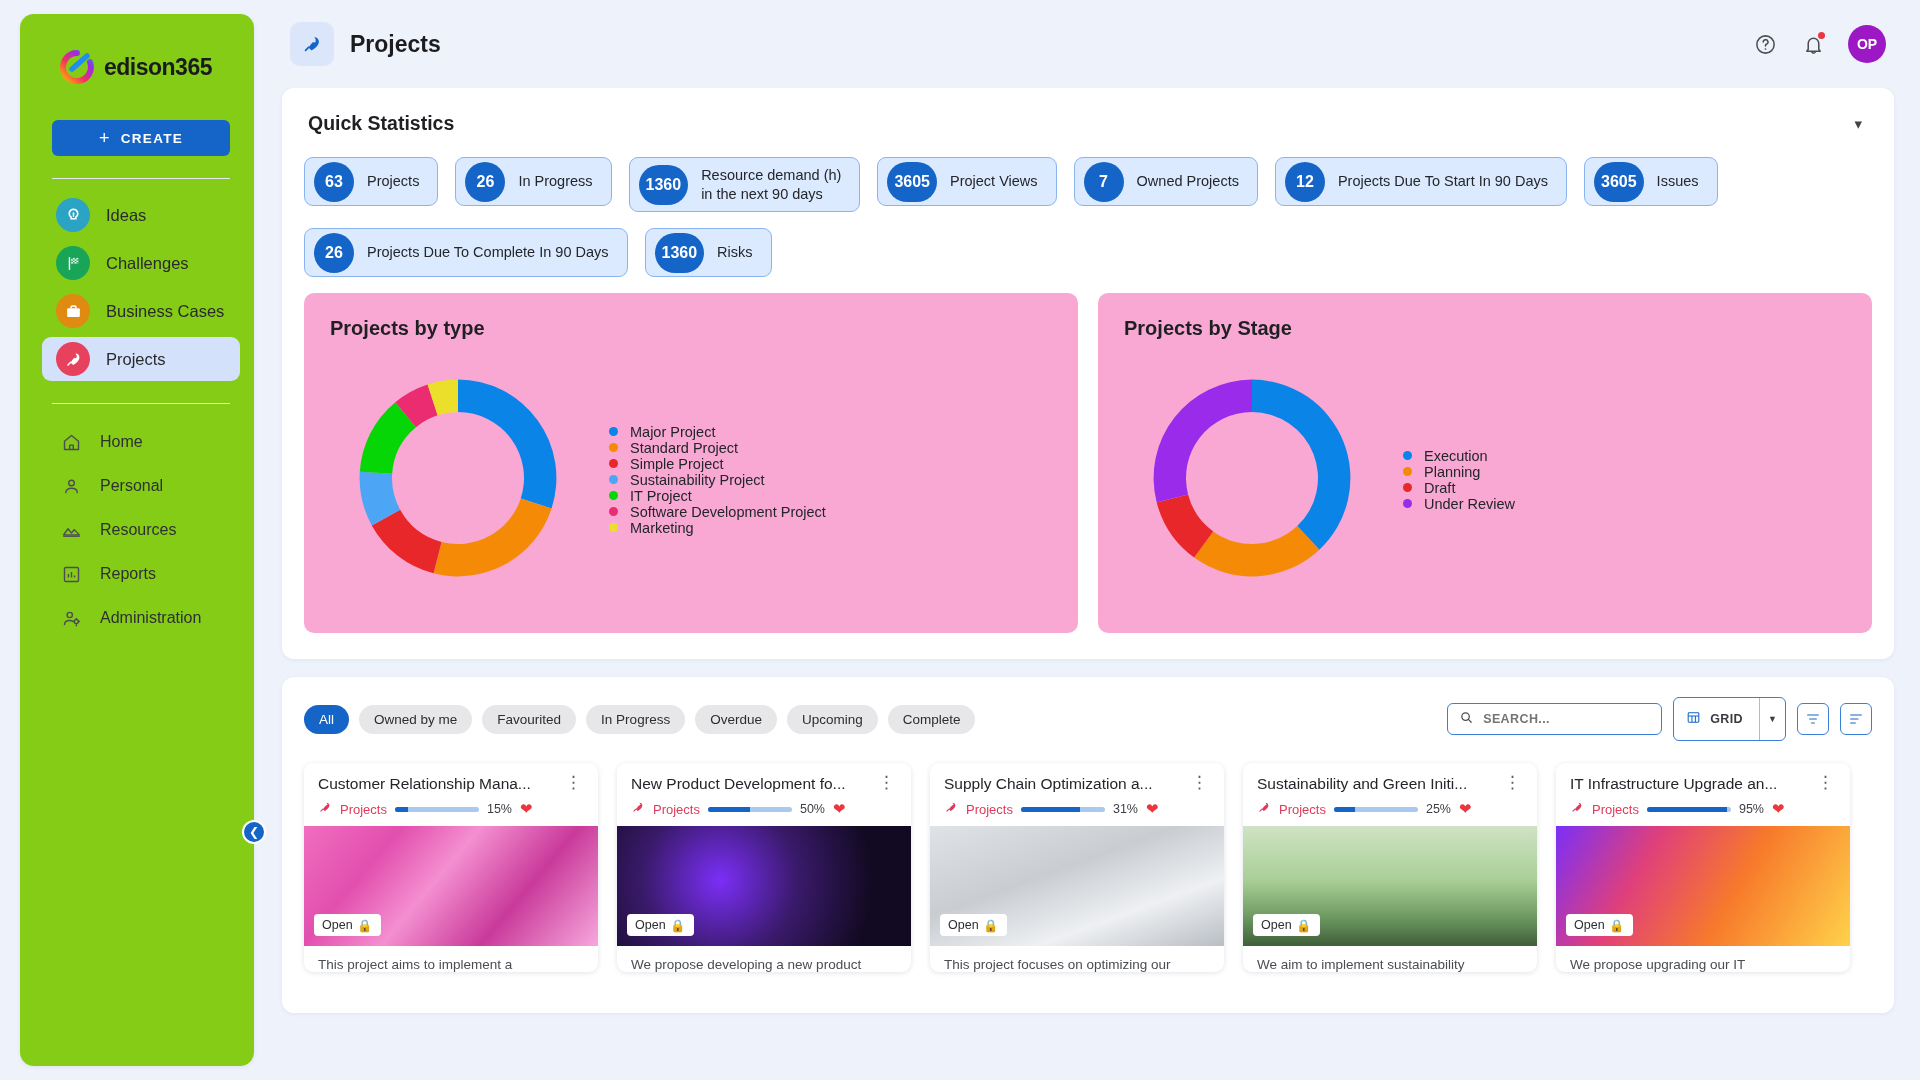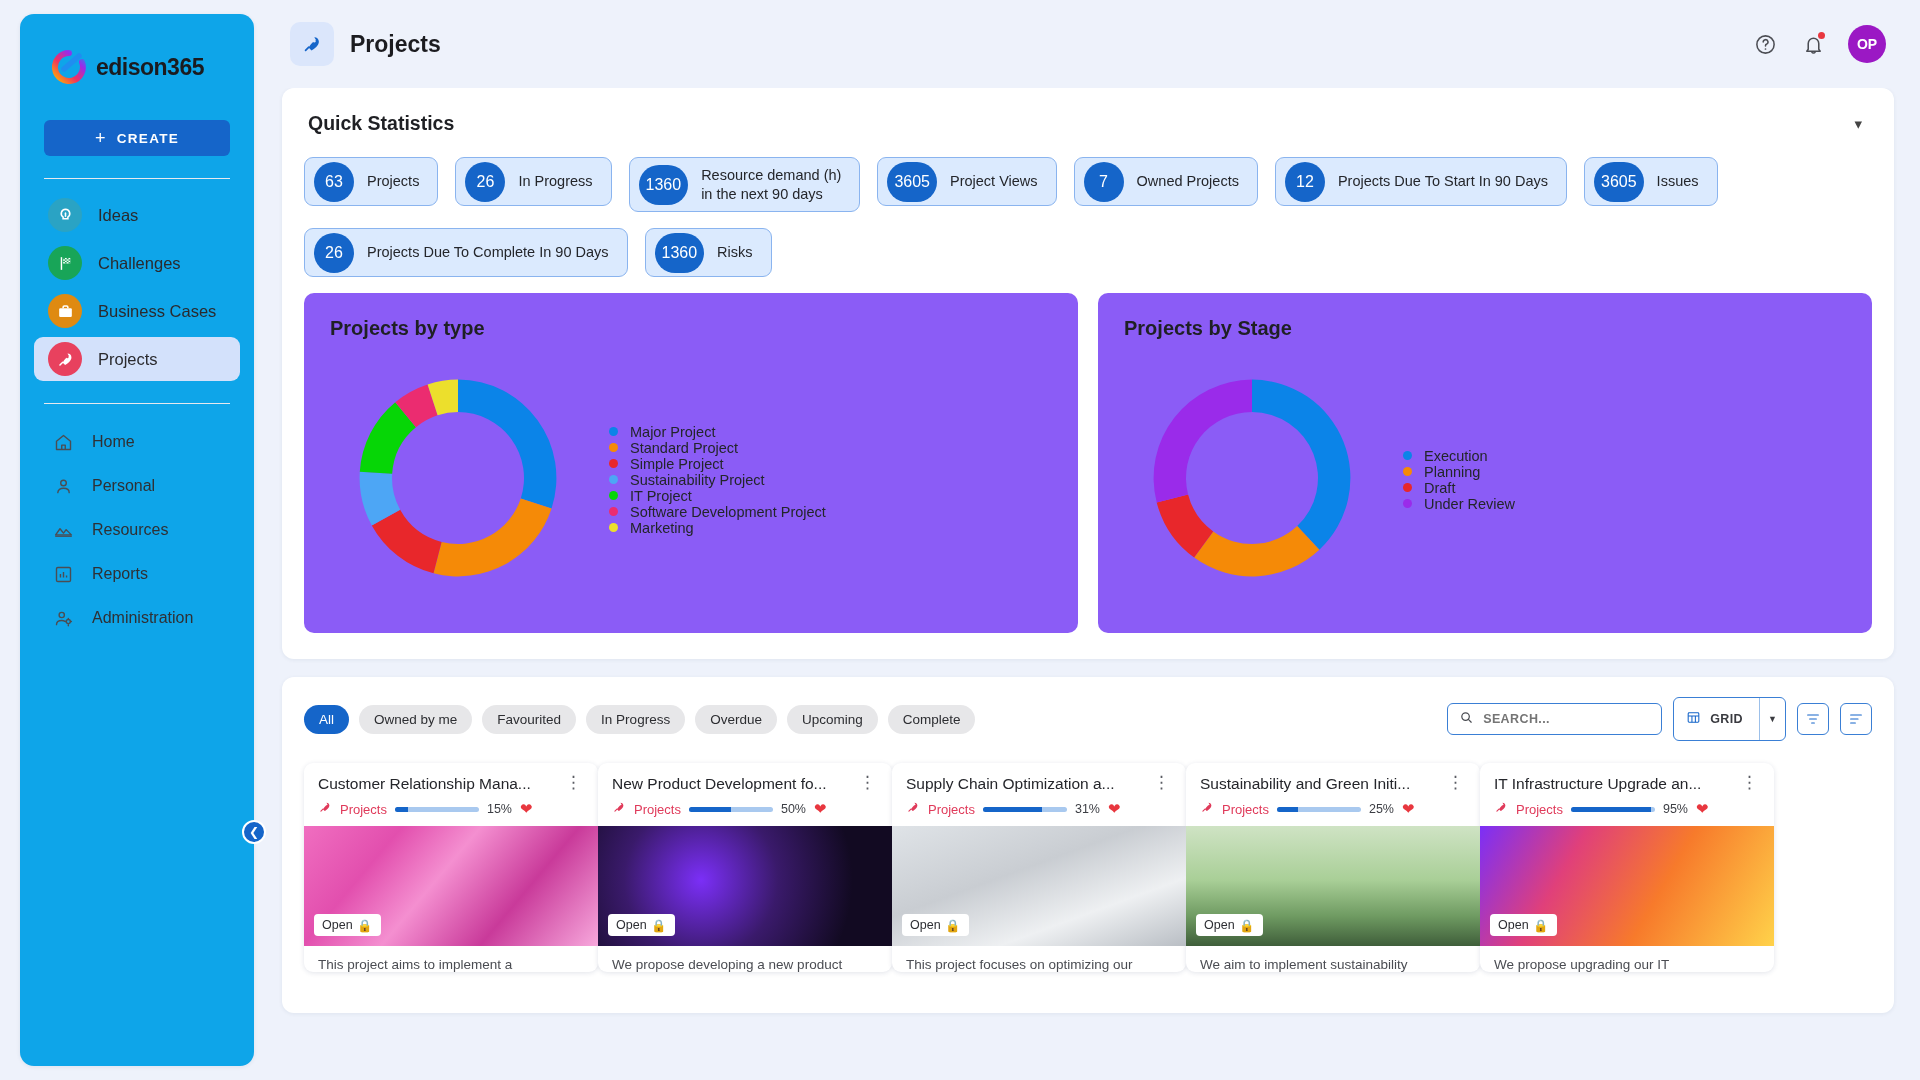--- a/index.html
+++ b/index.html
@@ -10,26 +10,26 @@
     overflow: hidden;
   }
   .app { display: flex; width: 1920px; height: 1080px; }
 
   
   .sidebar {
     width: 270px; flex: 0 0 270px;
     padding: 14px 16px 14px 20px;
   }
   .sidebar-inner {
-    background: #0ea5e9;
+    background: #84cc16;
     border-radius: 14px;
     height: 1052px;
     box-shadow: 0 1px 4px rgba(30,50,90,.08);
     position: relative;
-    padding: 30px 0 0 0;
+    padding: 30px 0 0 8px;
   }
   .brand { display: flex; align-items: center; gap: 10px; padding: 0 26px 0 32px; height: 46px; }
   .brand-logo { width: 34px; height: 34px; position: relative; flex: 0 0 34px; }
   .brand-name { font-size: 23px; font-weight: 700; color: #1b1b1f; letter-spacing: -.5px; }
 
   .create-wrap { padding: 30px 24px 0 24px; }
   .create-btn {
     width: 100%; height: 36px; border-radius: 6px;
     background: #1565c9; color: #fff; border: none;
     font-size: 13.5px; font-weight: 700; letter-spacing: 1.3px;
@@ -112,30 +112,30 @@
   .pill-row { display: flex; gap: 17px; flex-wrap: nowrap; margin-bottom: 16px; }
   .pill {
     background: #dbeafe; border: 1px solid #8ab4ef; border-radius: 9px;
     height: 49px; display: flex; align-items: center; gap: 13px;
     padding: 0 18px 0 9px; cursor: pointer; white-space: nowrap;
   }
   .pill.tall { height: 55px; }
   .pill-num {
     min-width: 40px; height: 40px; padding: 0 7px;
     border-radius: 999px; background: #1565c9; color: #fff;
-    font-size: 16px; font-weight: 400;
+    font-size: 16px; font-weight: 700;
     display: flex; align-items: center; justify-content: center;
   }
   .pill-label { font-size: 14.5px; color: #24262b; line-height: 1.25; }
   .pill-label span { display: block; }
 
   
   .charts { display: flex; gap: 20px; padding: 0 0 0 0; }
   .chart-card {
-    background: #8b5cf6; border-radius: 10px; flex: 1;
+    background: #f9a8d4; border-radius: 10px; flex: 1;
     padding: 24px 26px 28px 26px; min-width: 0;
   }
   .chart-title { font-size: 20px; font-weight: 600; color: #1f2024; margin-bottom: 10px; }
   .chart-body { display: flex; align-items: center; gap: 24px; }
   .donut-wrap { width: 255px; height: 255px; flex: 0 0 255px; display:flex; align-items:center; justify-content:center;}
   .legend { display: flex; flex-direction: column; padding-top: 4px; }
   .legend-item { display: flex; align-items: center; gap: 12px; cursor: pointer; }
   .legend-dot { width: 9px; height: 9px; border-radius: 50%; flex: 0 0 9px; }
   .legend-text { font-size: 14.5px; color: #23252a; }
 
@@ -168,21 +168,21 @@
     width: 26px; height: 100%; border-left: 1px solid #9cc0ea;
     display: flex; align-items: center; justify-content: center; cursor: pointer;
     font-size: 9px; color: #3a3b40;
   }
   .tool-sq {
     width: 32px; height: 32px; border: 1px solid #3a7fd5; border-radius: 6px;
     display: flex; align-items: center; justify-content: center; background:#fff; cursor: pointer;
   }
 
   
-  .cards { display: flex; margin-top: 22px; }
+  .cards { display: flex; gap: 19px; margin-top: 22px; }
   .pcard {
     width: 294px; flex: 0 0 294px; border-radius: 9px; background: #fff;
     box-shadow: 0 1px 5px rgba(30,50,90,.13); overflow: hidden;
   }
   .pcard-head { padding: 12px 12px 8px 14px; }
   .pcard-titlerow { display: flex; align-items: flex-start; }
   .pcard-title {
     font-size: 15.5px; color: #25262b; white-space: nowrap;
     overflow: hidden; text-overflow: ellipsis; max-width: 238px;
   }

